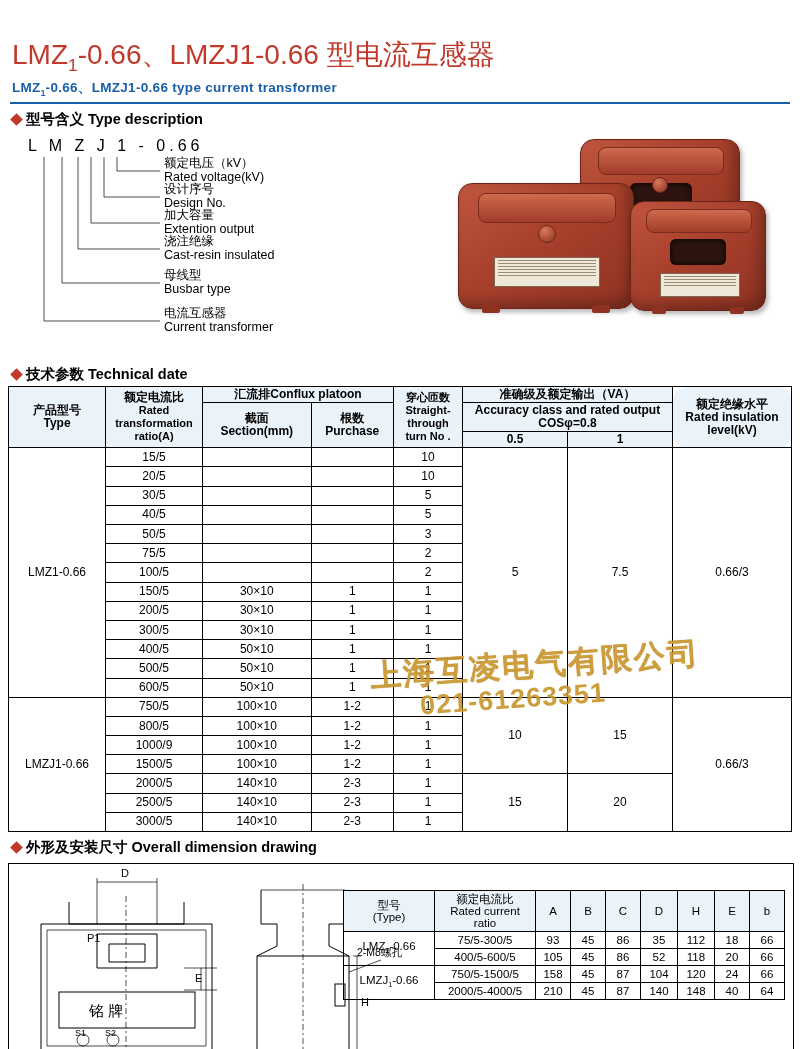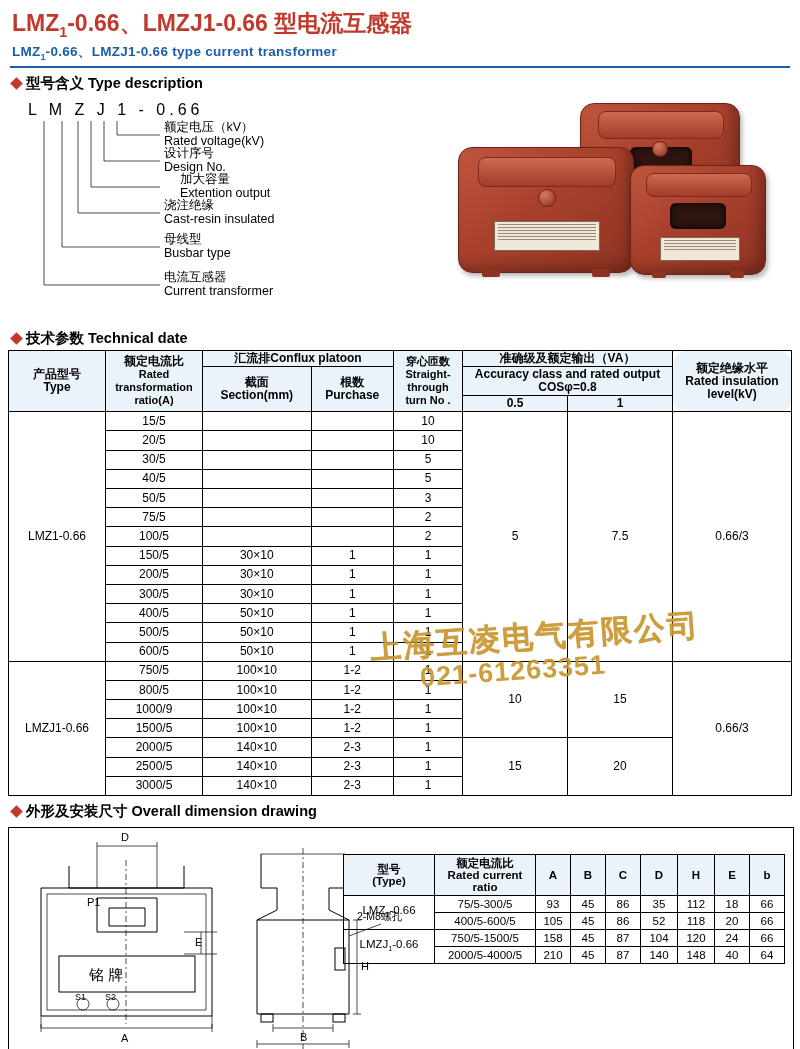--- a/index.html
+++ b/index.html
@@ -8,22 +8,22 @@
     background:#ffffff;
     font-family:"Liberation Sans", sans-serif;
     color:#000;
     position:relative;
     overflow:hidden;
   }
   .page{position:relative;width:800px;height:1049px;}
 
   
   .title-cn{
-    font-size:23px;font-weight:bold;color:#c0392b;
-    letter-spacing:0px;padding:8px 0 0 12px;
+    font-size:28px;font-weight:normal;color:#c0392b;
+    letter-spacing:0px;padding:8px 0 0 12px;margin-top:28px;
   }
   .title-en{
     font-size:13.5px;font-weight:bold;color:#1a5fa8;
     padding:3px 0 0 12px;letter-spacing:.3px;
   }
   .title-rule{
     border-bottom:2px solid #1a5fa8;margin:5px 10px 0 10px;
   }
   .sub{font-size:.62em;vertical-align:sub;}
 
@@ -104,21 +104,21 @@
     border:1px solid #000;background:#fff;
   }
   .drawing{position:absolute;left:0;top:0;width:420px;height:230px;}
   .dimtable{
     position:absolute;right:8px;top:26px;font-size:11.5px;
     border:1.5px solid #000;
   }
   .dimtable th,.dimtable td{
     border:1px solid #000;text-align:center;padding:2px 4px;line-height:12px;
   }
-  .dimtable thead th{background:#ebf3fa;font-weight:bold;}
+  .dimtable thead th{background:#ebf3fa;font-weight:normal;}
 
   
   svg{display:block;}
   .ln{stroke:#000;stroke-width:1;fill:none;}
   .thin{stroke:#000;stroke-width:.7;fill:none;}
   .dash{stroke:#000;stroke-width:.7;fill:none;stroke-dasharray:6 3 2 3;}
   text{font-family:"Liberation Sans", sans-serif;font-size:11px;fill:#000;}
 
   
   .wm{
@@ -169,21 +169,21 @@
 
     <div class="legend">
       <div class="legend-item" style="left:164px;top:26px;">
         <span class="cn">额定电压（kV）</span>
         <span class="en">Rated voltage(kV)</span>
       </div>
       <div class="legend-item" style="left:164px;top:52px;">
         <span class="cn">设计序号</span>
         <span class="en">Design No.</span>
       </div>
-      <div class="legend-item" style="left:164px;top:78px;margin-left:16px;">
+      <div class="legend-item" style="left:164px;top:78px;">
         <span class="cn">加大容量</span>
         <span class="en">Extention output</span>
       </div>
       <div class="legend-item" style="left:164px;top:104px;">
         <span class="cn">浇注绝缘</span>
         <span class="en">Cast-resin insulated</span>
       </div>
       <div class="legend-item" style="left:164px;top:138px;">
         <span class="cn">母线型</span>
         <span class="en">Busbar type</span>

